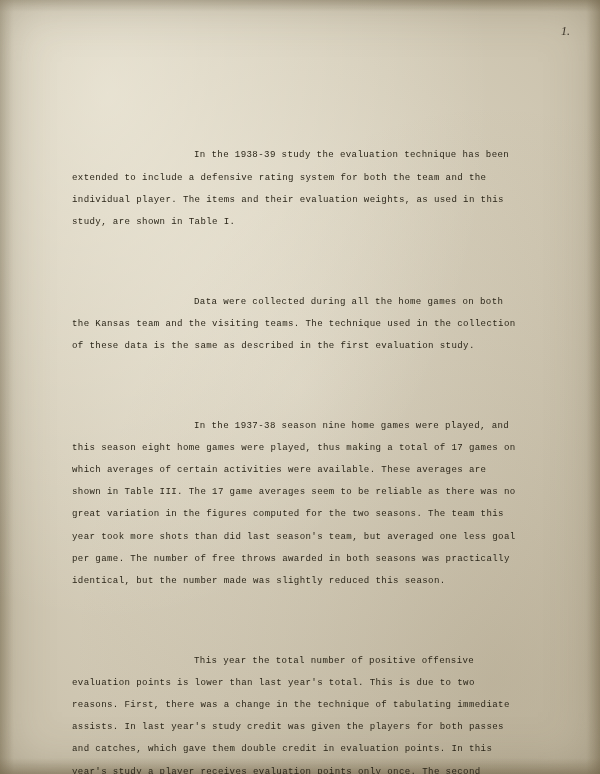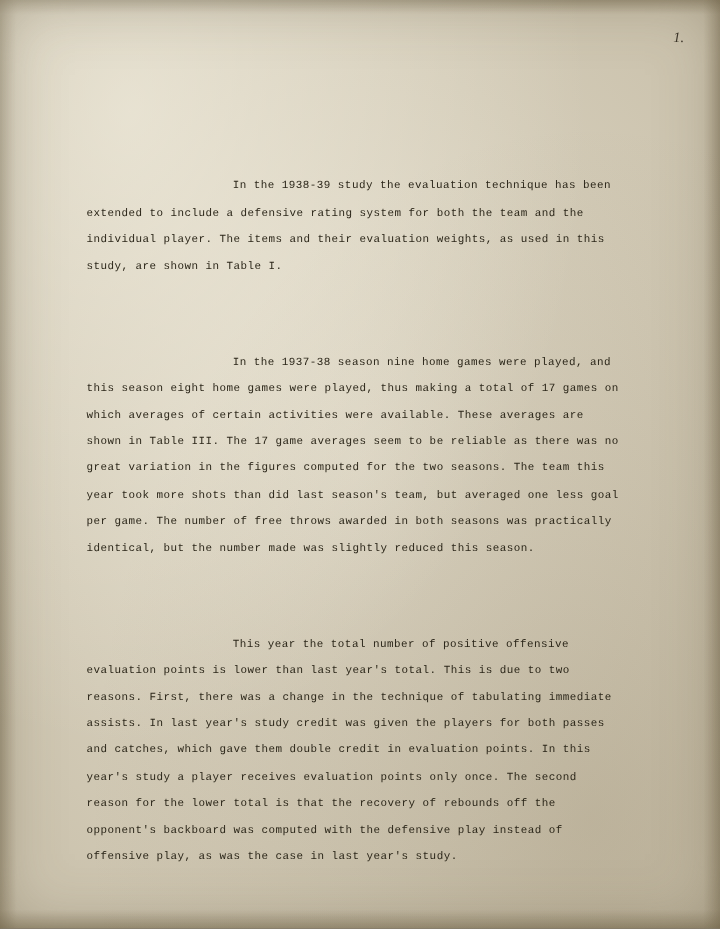--- a/index.html
+++ b/index.html
@@ -102,17 +102,18 @@
     <div class="edge-top"></div>
     <div class="edge-bottom"></div>
     <div class="edge-left"></div>
     <div class="edge-right"></div>
   </div>
 
   <div class="page-number">1.</div>
 
   <div class="typed">
     <p class="para"><span class="indent"></span><span>In the 1938-39 study the evaluation technique has been extended to include a defensive rating system for both the team and the individual player. The items and their evaluation weights, as used in this study, are shown in Table I.</span></p>
+    <p class="para"><span class="indent"></span><span>Data were collected during all the home games on both the Kansas team and the visiting teams. The technique used in the collection of these data is the same as described in the first evaluation study.</span></p>
     <p class="para"><span class="indent"></span><span>In the 1937-38 season nine home games were played, and this season eight home games were played, thus making a total of 17 games on which averages of certain activities were available. These averages are shown in Table III. The 17 game averages seem to be reliable as there was no great variation in the figures computed for the two seasons. The team this year took more shots than did last season's team, but averaged one less goal per game. The number of free throws awarded in both seasons was practically identical, but the number made was slightly reduced this season.</span></p>
     <p class="para"><span class="indent"></span><span>This year the total number of positive offensive evaluation points is lower than last year's total. This is due to two reasons. First, there was a change in the technique of tabulating immediate assists. In last year's study credit was given the players for both passes and catches, which gave them double credit in evaluation points. In this year's study a player receives evaluation points only once. The second reason for the lower total is that the recovery of rebounds off the opponent's backboard was computed with the defensive play instead of offensive play, as was the case in last year's study.</span></p>
     
   </div>
 </div>
 
 </body></html>

